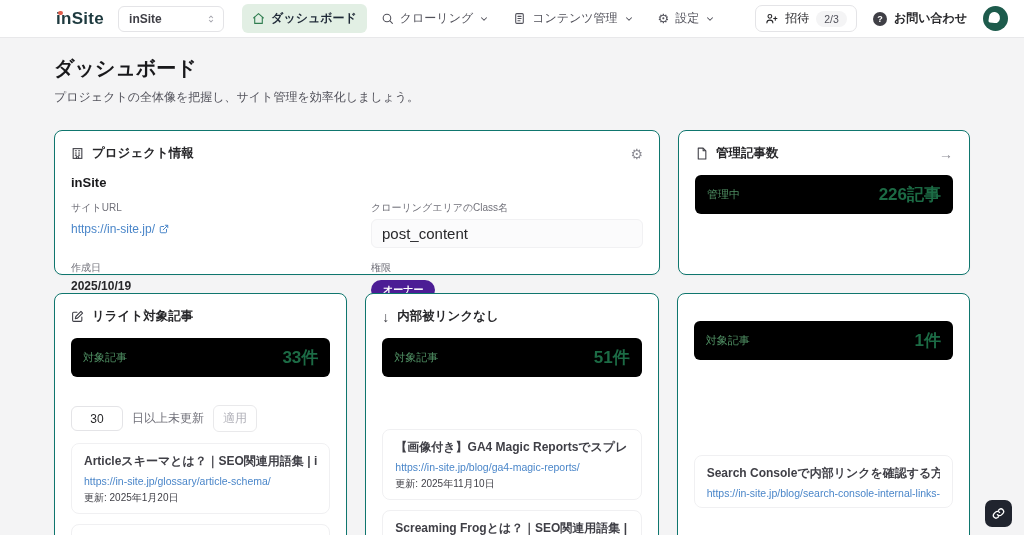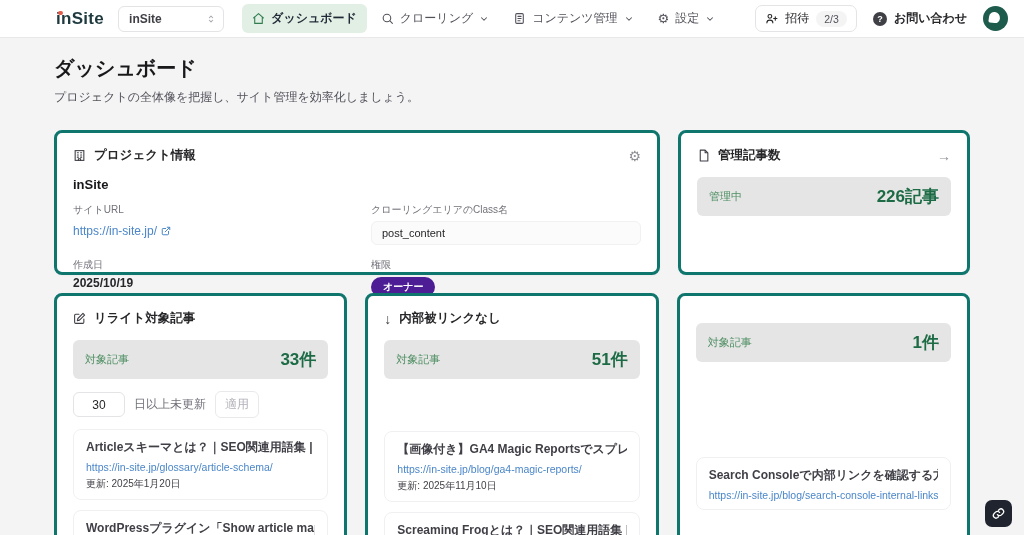--- a/index.html
+++ b/index.html
@@ -45,46 +45,46 @@
   .avatar::after { content: ""; position: absolute; left: 6px; top: 6px; width: 11px; height: 11px; background: #fff; border-radius: 55% 60% 50% 15%; transform: rotate(8deg); }
 
   
   main { width: 916px; margin: 0 auto; padding-top: 17px; }
   h1 { font-size: 20px; color: #18181b; }
   .subtitle { font-size: 12px; color: #52525b; margin-top: 7px; }
 
   .row1 { display: grid; grid-template-columns: 1fr 292px; gap: 18px; margin-top: 24px; }
   .row2 { display: grid; grid-template-columns: repeat(3, 1fr); gap: 18px; margin-top: 18px; }
   .card {
-    background: #fff; border: 3px solid #0f766e; border-radius: 8px;
+    background: #fff; border: 1px solid #0f766e; border-radius: 8px;
     padding: 14px 16px; box-shadow: 0 1px 2px rgba(0,0,0,.03);
   }
   .row1 .card { height: 145px; }
   .row2 .card { height: 400px; overflow: hidden; }
   .card-head { display: flex; align-items: center; gap: 8px; font-size: 12.5px; font-weight: bold; color: #27272a; }
   .card-head svg { color: #3f3f46; }
   .head-right { margin-left: auto; color: #8e8e96; cursor: pointer; font-size: 14px; line-height: 1; background:none; border:none; }
 
   .proj-name { margin-top: 13px; font-size: 13px; font-weight: bold; color: #18181b; }
   .fields { display: grid; grid-template-columns: 1fr 1fr; column-gap: 28px; row-gap: 13px; margin-top: 11px; }
   .flabel { font-size: 10px; color: #71717a; margin-bottom: 4px; }
   .url-link { font-size: 12px; color: #4a86c9; text-decoration: none; display: inline-flex; gap: 4px; align-items: center; }
   .url-link svg { width: 10px; height: 10px; }
-  .class-box { border: 1px solid #f1f1f3; background: #fbfbfc; border-radius: 6px; padding: 5px 10px; font-size: 11px; color: #27272a; max-width: 272px; }
+  .class-box { border: 1px solid #f1f1f3; background: #fbfbfc; border-radius: 6px; padding: 5px 10px; font-size: 15px; color: #27272a; max-width: 272px; }
   .fvalue { font-size: 12px; font-weight: bold; color: #27272a; }
   .role-pill { display: inline-block; background: #4c1d95; color: #fff; font-size: 10px; font-weight: bold; padding: 3px 12px; border-radius: 999px; }
 
   .green-row {
     display: flex; align-items: center; justify-content: space-between;
-    background: #e5e5e5; border-radius: 6px; padding: 8px 12px; margin-top: 13px;
+    background: #000000; border-radius: 6px; padding: 8px 12px; margin-top: 13px;
   }
   .green-row .gl { font-size: 11px; color: #4f8f63; }
   .green-row .gv { font-size: 17px; font-weight: bold; color: #1c6b45; }
 
-  .filter-row { display: flex; align-items: center; gap: 9px; margin-top: 12px; }
+  .filter-row { display: flex; align-items: center; gap: 9px; margin-top: 28px; }
   .days-input { width: 52px; height: 25px; border: 1px solid #e4e4e7; border-radius: 6px; text-align: center; font-size: 12px; color: #27272a; font-family: inherit; }
   .filter-label { font-size: 12px; color: #71717a; }
   .apply-btn { border: 1px solid #e9e9eb; background: #fff; border-radius: 6px; padding: 4px 9px; font-size: 12px; color: #b0b0b8; cursor: pointer; font-family: inherit; }
 
   .articles { margin-top: 11px; }
   .articles.gap-md { margin-top: 52px; }
   .articles.gap-lg { margin-top: 95px; }
   .article { border: 1px solid #f0f0f2; border-radius: 8px; padding: 9px 12px 8px; margin-bottom: 10px; background: #fff; }
   .a-title { font-size: 12px; font-weight: bold; color: #3f3f46; white-space: nowrap; overflow: hidden; }
   .a-link { display: block; font-size: 10.5px; color: #4a86c9; text-decoration: none; margin-top: 5px; white-space: nowrap; overflow: hidden; }

